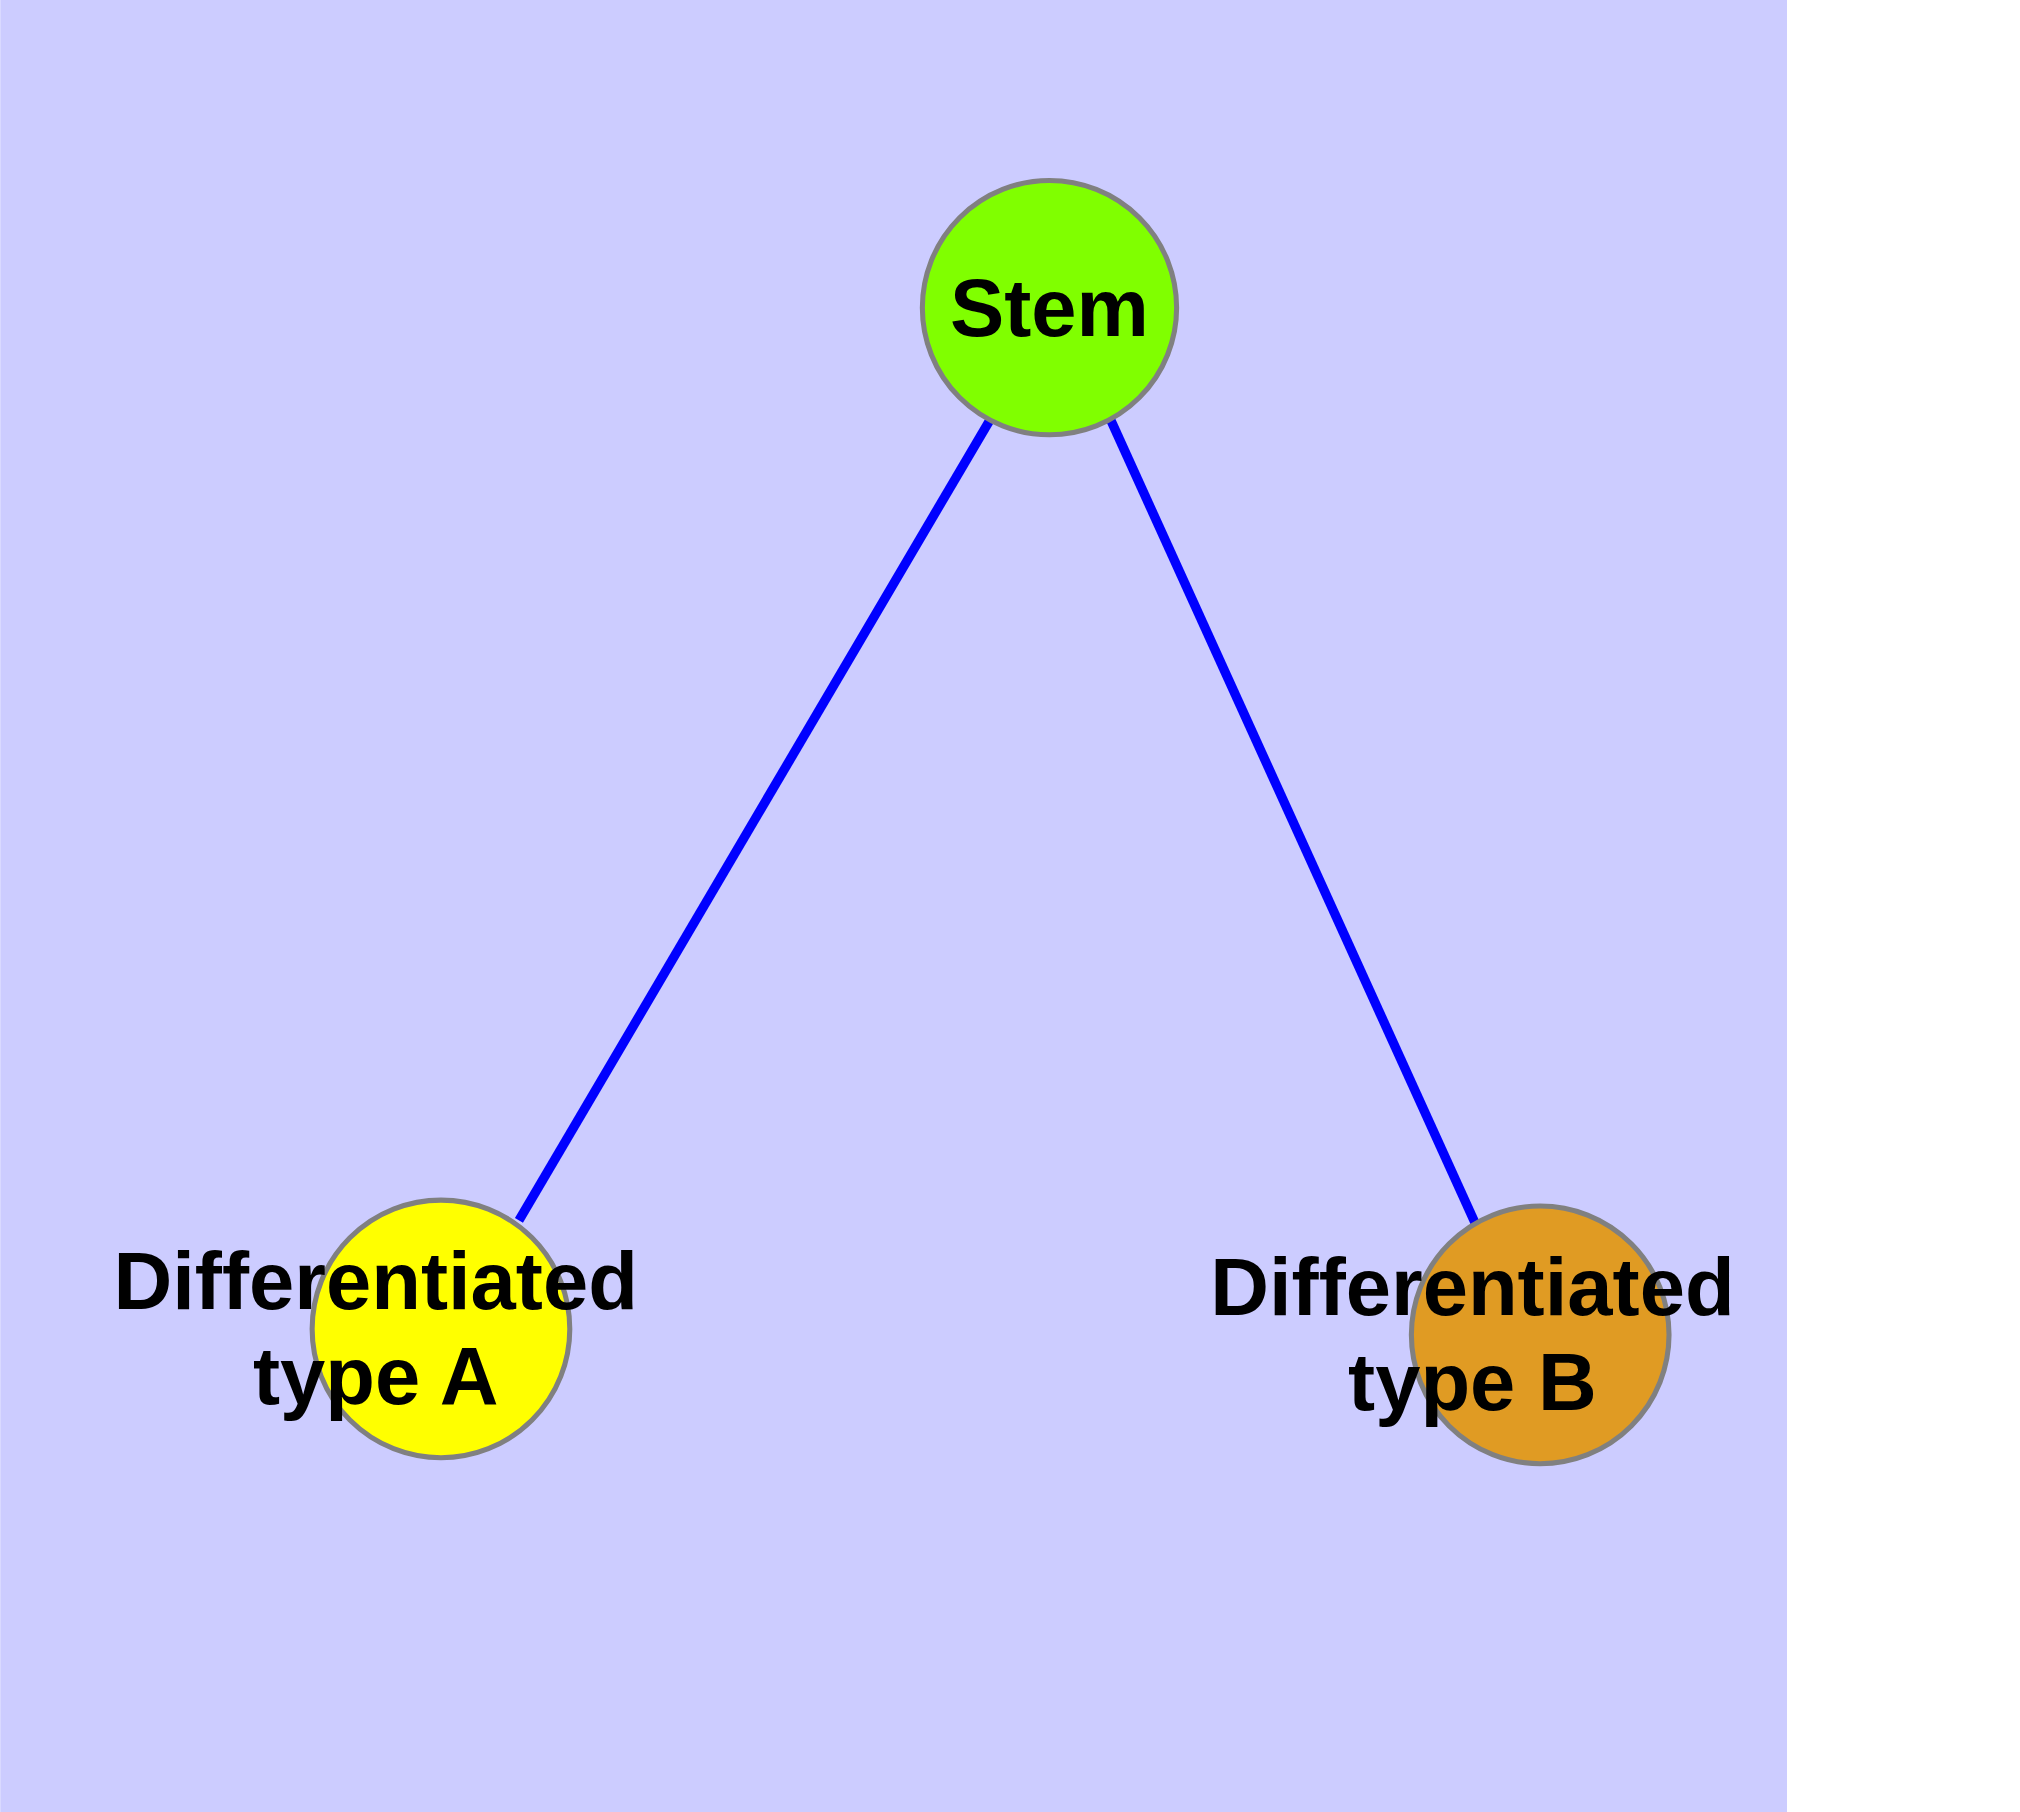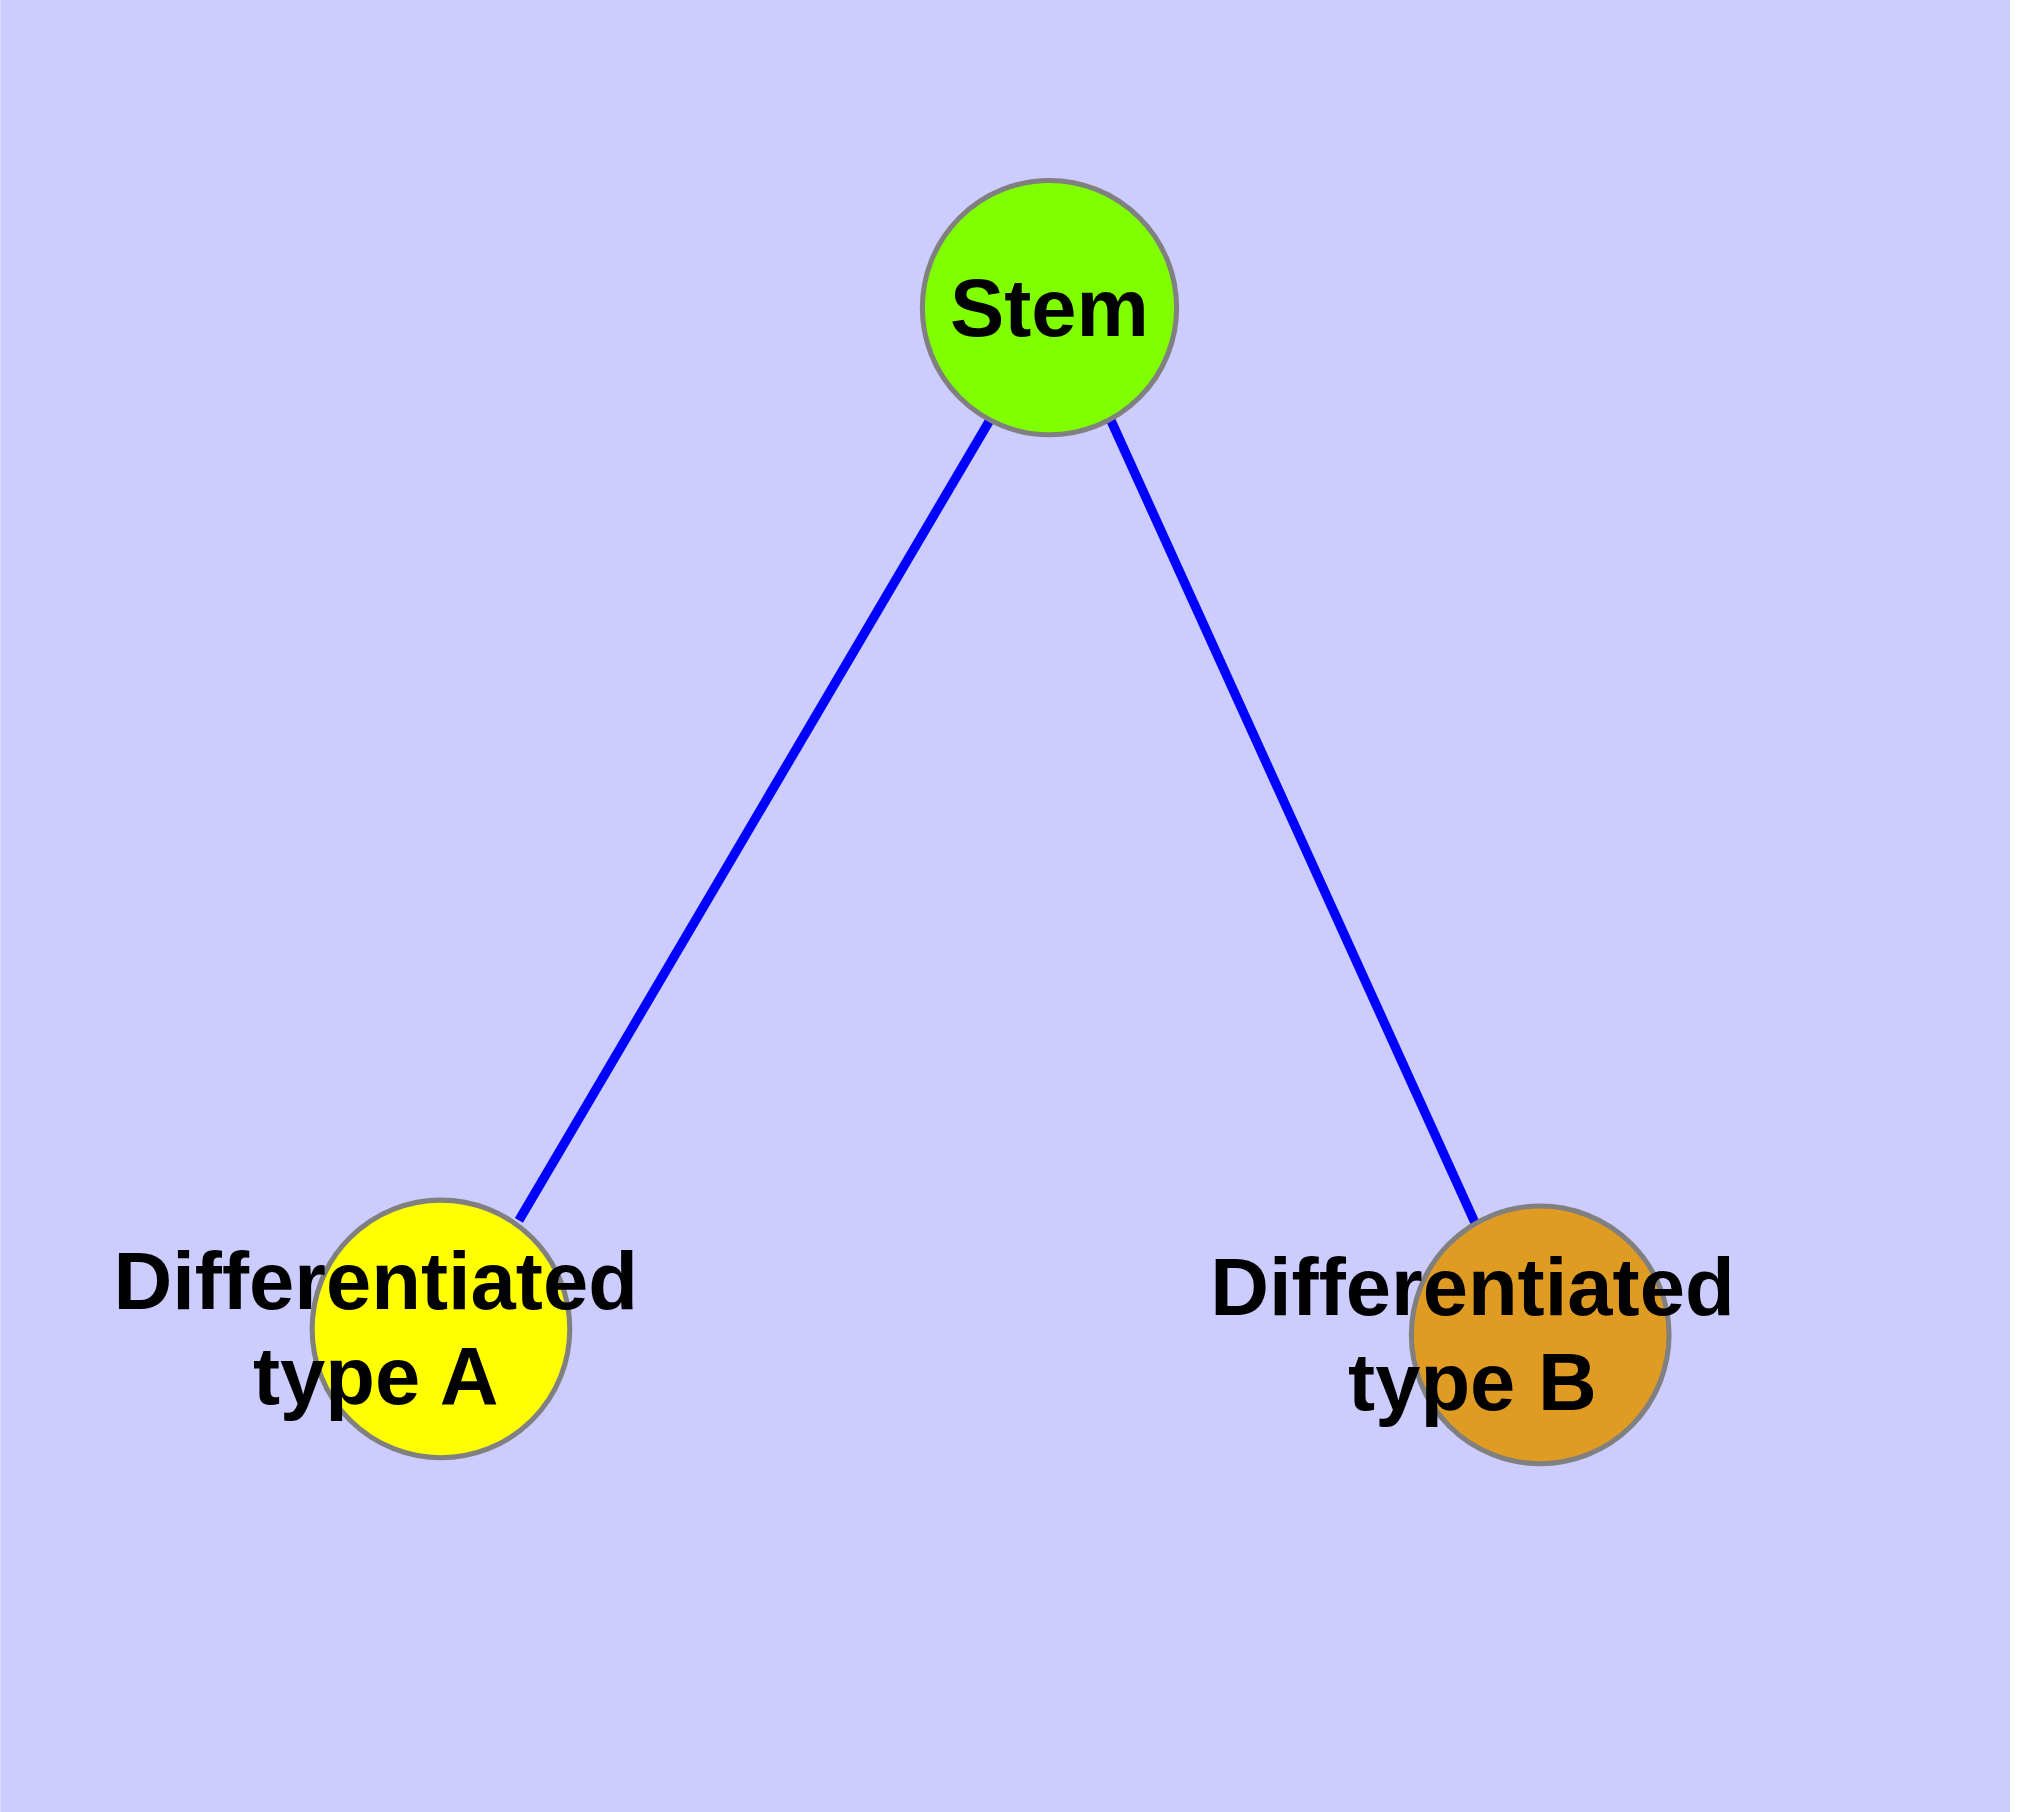--- a/index.html
+++ b/index.html
@@ -26,21 +26,21 @@
     font-family: "Liberation Sans", sans-serif;
     font-weight: bold;
     font-size: 96px;
     fill: #000000;
     paint-order: normal;
   }
 </style>
 </head>
 <body>
 
-<div id="canvas" style="width: 2010px; height: 1812px;">
+<div id="canvas" style="width: 1787px; height: 1812px;">
   <svg id="graph-svg" viewBox="0 0 2384 2138" xmlns="http://www.w3.org/2000/svg">
     <rect id="bg-rect" x="0" y="0" width="2384" height="2138" fill="#CCCCFF"></rect>
     <g id="edges-group">
         <line x1="1168" y1="495" x2="612" y2="1440" stroke="#0000FF" stroke-width="11" stroke-linecap="butt"></line>
         <line x1="1310" y1="495" x2="1742" y2="1447" stroke="#0000FF" stroke-width="11" stroke-linecap="butt"></line>
       </g>
     <g id="nodes-group">
         <g>
           <circle cx="1238" cy="363" r="150" fill="#80FF00" stroke="#808080" stroke-width="6"></circle>
           <text x="1238" y="396" text-anchor="middle" class="node-label" fill="#000000" font-size="96">Stem</text>

